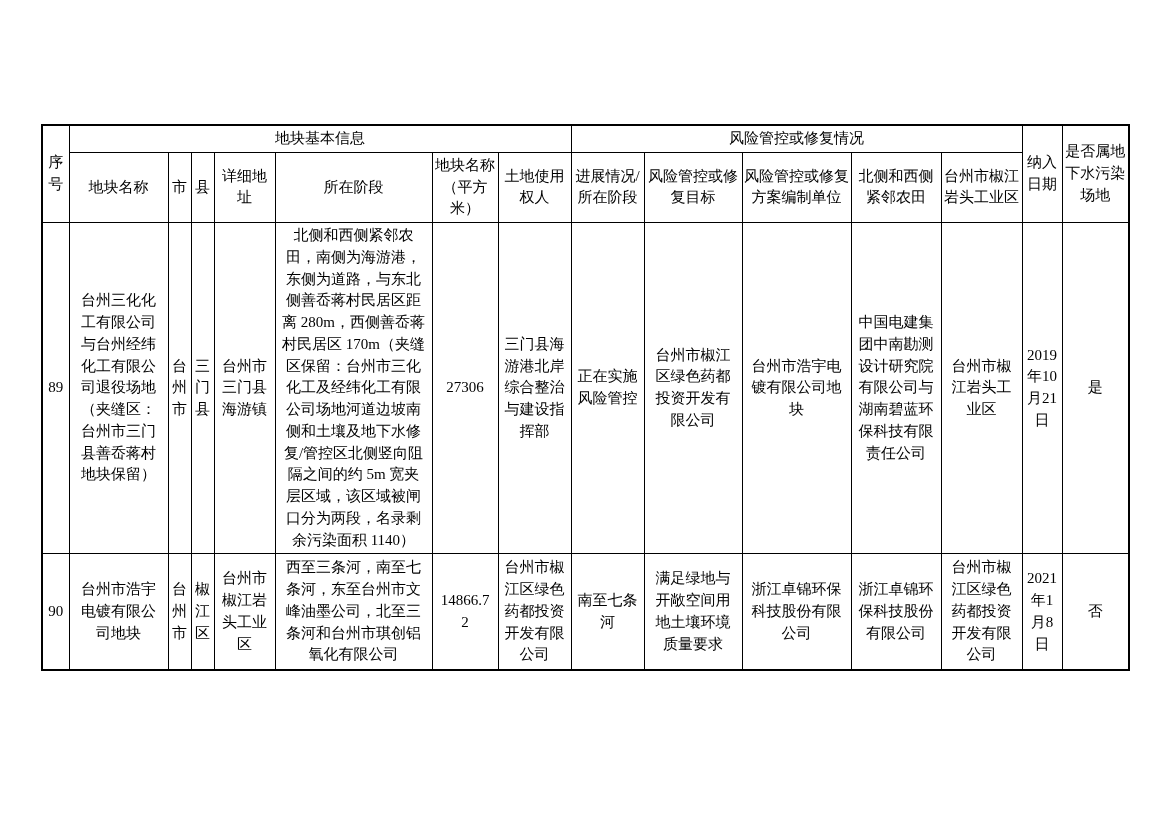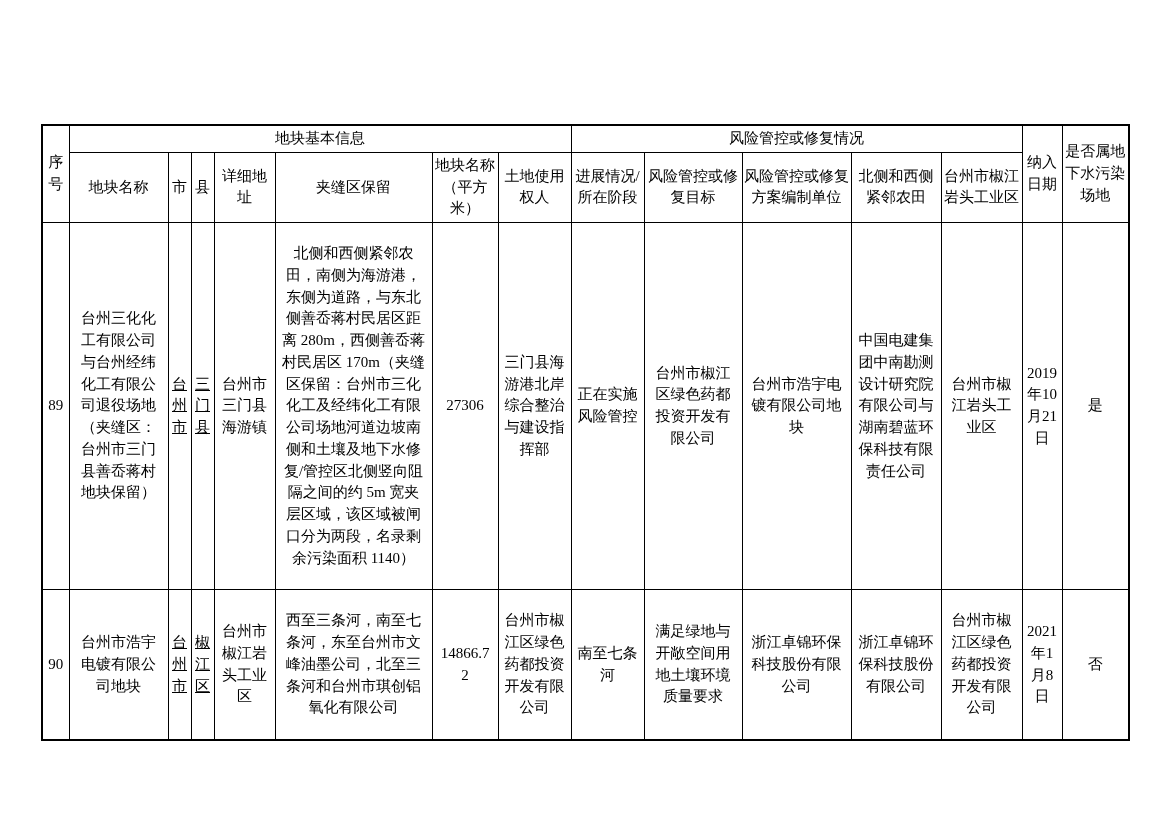--- a/index.html
+++ b/index.html
@@ -26,31 +26,31 @@
   }
   .doc-table th, .doc-table td {
     border: 1px solid #000000;
     text-align: center;
     vertical-align: middle;
     font-size: 15px;
     font-weight: normal;
     line-height: 1.45;
     word-break: break-all;
     overflow-wrap: break-word;
-    padding: 20px 5px;
+    padding: 2px 5px;
   }
   .doc-table th {
     padding: 2px 1px;
     white-space: pre-line;
   }
   tr.hdr-top    { height: 22px; }
   tr.hdr-sub    { height: 42px; }
   tr.row-89     { height: 326px; }
   tr.row-90     { height: 116px; }
-  td.col-city, td.col-county { padding: 2px 1px; text-decoration: underline; }
+  td.col-city, td.col-county { padding: 2px 1px; }
   td.col-date   { padding: 14px 4px; }
 </style>
 </head>
 <body>
 
 <div class="page">
   <table class="doc-table">
     <colgroup>
       <col style="width:27px">
         <col style="width:99px">
@@ -74,21 +74,21 @@
         <th colspan="7">地块基本信息</th>
         <th colspan="5">风险管控或修复情况</th>
         <th rowspan="2">纳入日期</th>
         <th rowspan="2">是否属地下水污染场地</th>
       </tr>
       <tr class="hdr-sub">
         <th>地块名称</th>
         <th>市</th>
         <th>县</th>
         <th>详细地址</th>
-        <th>夹缝区保留</th>
+        <th>所在阶段</th>
         <th>地块名称
 （平方米）</th>
         <th>土地使用权人</th>
         <th>进展情况/所在阶段</th>
         <th>风险管控或修复目标</th>
         <th>风险管控或修复方案编制单位</th>
         <th>北侧和西侧紧邻农田</th>
         <th>台州市椒江岩头工业区</th>
       </tr>
     </thead>

